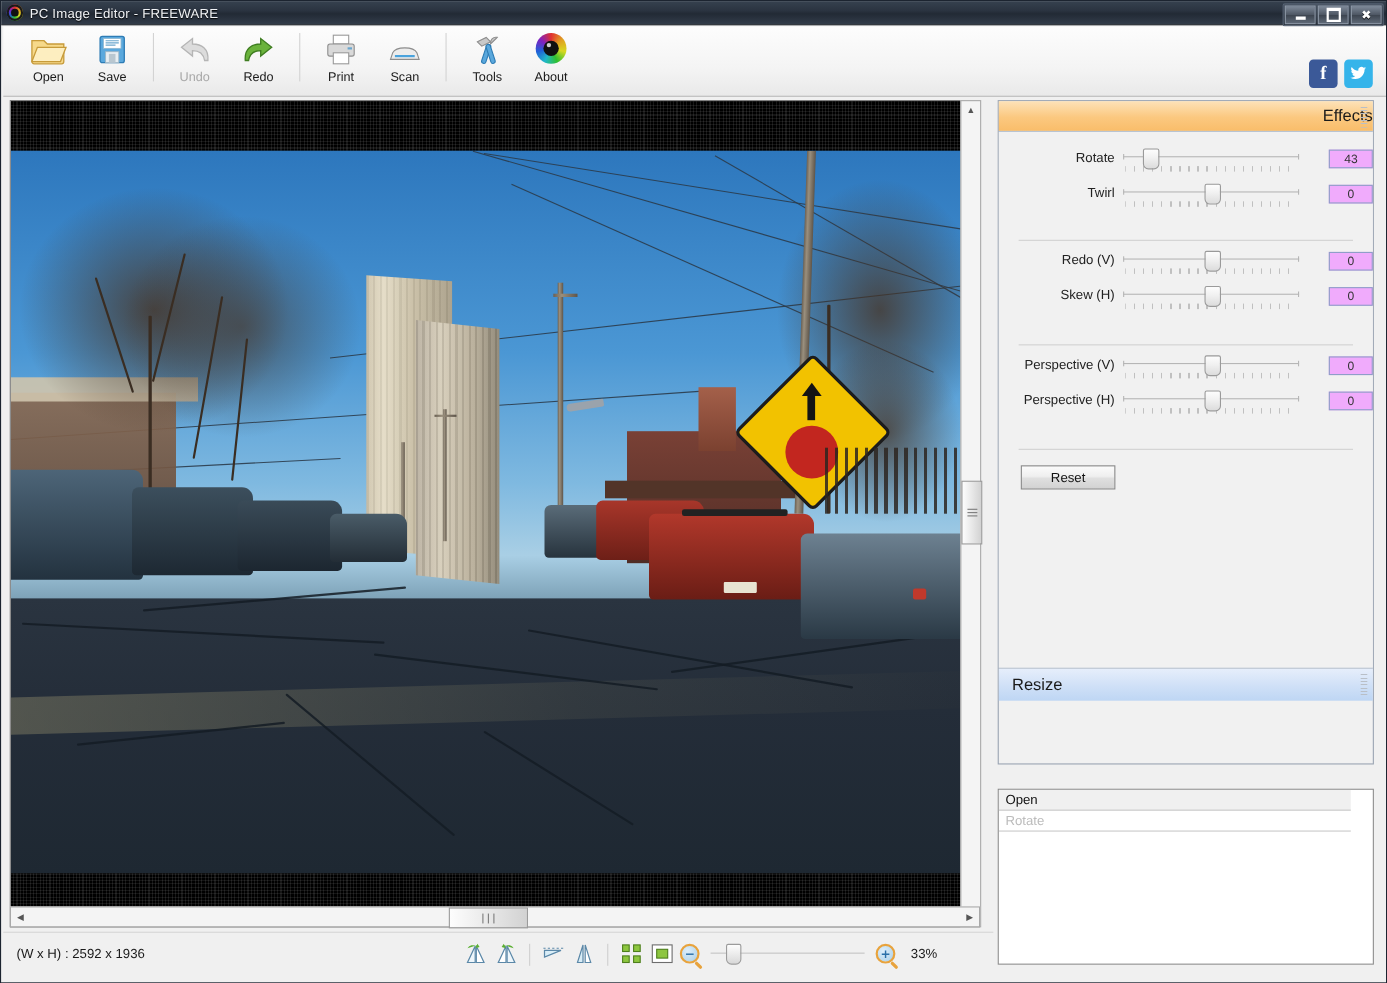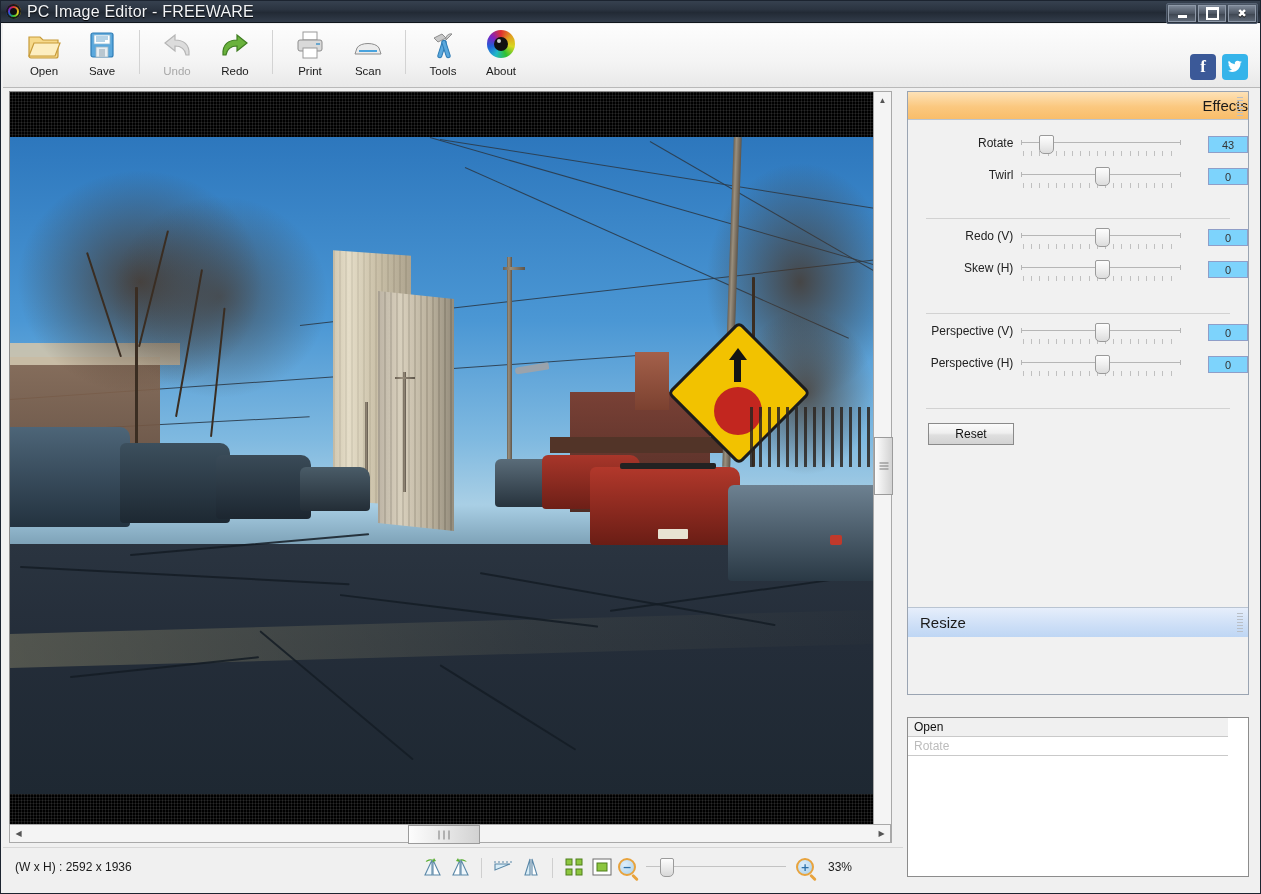--- a/index.html
+++ b/index.html
@@ -20,21 +20,21 @@
     box-sizing:border-box;
   }
   .title-ico{
     width:15px;height:15px;margin-left:5px;margin-right:6px;border-radius:50%;
     background:
       conic-gradient(from 0deg,#e03030,#e0a020,#d8d820,#30c030,#2060d8,#8020c0,#e03030);
     box-shadow:inset 0 0 0 2px #1a1a1a;
     position:relative;flex:none;
   }
   .title-ico::after{content:"";position:absolute;left:4px;top:4px;width:7px;height:7px;border-radius:50%;background:#111;}
-  .title-text{color:#f2f4f7;font-size:16px;letter-spacing:.2px;text-shadow:0 1px 1px #000;}
+  .title-text{color:#f2f4f7;font-size:12px;letter-spacing:.2px;text-shadow:0 1px 1px #000;}
   .win-btns{position:absolute;right:4px;top:2px;display:flex;gap:2px;
     background:linear-gradient(to bottom,#4a5564,#2a323d);padding:1px;border:1px solid #566273;border-radius:2px;}
   .win-btn{
     width:26px;height:15px;display:flex;align-items:center;justify-content:center;
     background:linear-gradient(to bottom,#6e7a8b 0%,#49535f 48%,#3a424d 52%,#5b footer);
     background:linear-gradient(to bottom,#7c8796 0%,#4d5663 50%,#3c444f 51%,#5e6876 100%);
     border:1px solid #8e99a8;color:#fff;font-size:10px;line-height:1;cursor:pointer;
   }
   .win-btn span{display:block;font-family:"DejaVu Sans",sans-serif;font-weight:bold;font-size:11px;text-shadow:0 1px 0 #000;}
   .win-btn.min span{width:9px;height:3px;background:#fff;margin-top:5px;}
@@ -133,21 +133,21 @@
   .slabel{width:96px;text-align:right;font-size:12px;color:#222;padding-top:2px;padding-right:8px;}
   .strack{position:relative;width:160px;height:30px;}
   .sline{position:absolute;left:0;top:8px;width:160px;height:1px;background:#b6b6b6;}
   .sline::before,.sline::after{content:"";position:absolute;top:-2px;width:1px;height:5px;background:#b6b6b6;}
   .sline::before{left:0;} .sline::after{right:0;}
   .sticks{position:absolute;left:2px;top:17px;width:156px;height:5px;
     background:repeating-linear-gradient(90deg,#c0c0c0 0 1px,transparent 1px 8.2px);}
   .sthumb{position:absolute;top:1px;width:13px;height:17px;
     background:linear-gradient(to bottom,#fdfdfd 0%,#f0f0f0 45%,#dcdcdc 100%);
     border:1px solid #9a9a9a;border-radius:2px 2px 5px 5px;cursor:pointer;}
-  .sval{width:40px;height:17px;margin-left:28px;margin-top:2px;border:1px solid #8f9ec8;background:#7dd3fc;
+  .sval{width:40px;height:17px;margin-left:28px;margin-top:2px;border:1px solid #8f9ec8;background:#f0abfc;
     font-size:11px;color:#333;display:flex;align-items:center;justify-content:center;box-sizing:border-box;text-align:right;}
   .divider{height:1px;background:#d2d2d2;margin:8px 18px 8px 18px;}
   .reset-btn{margin:14px 0 0 20px;width:86px;height:22px;
     background:linear-gradient(to bottom,#fbfbfb 0%,#efefef 45%,#dfdfdf 55%,#d2d2d2 100%);
     border:1px solid #8a8a8a;font-size:12px;color:#111;cursor:pointer;
     display:flex;align-items:center;justify-content:center;box-sizing:border-box;}
 
   
   .history{position:absolute;left:906px;top:716px;width:342px;height:160px;
     border:1px solid #8c8c8c;background:#fff;box-sizing:border-box;overflow:hidden;}

